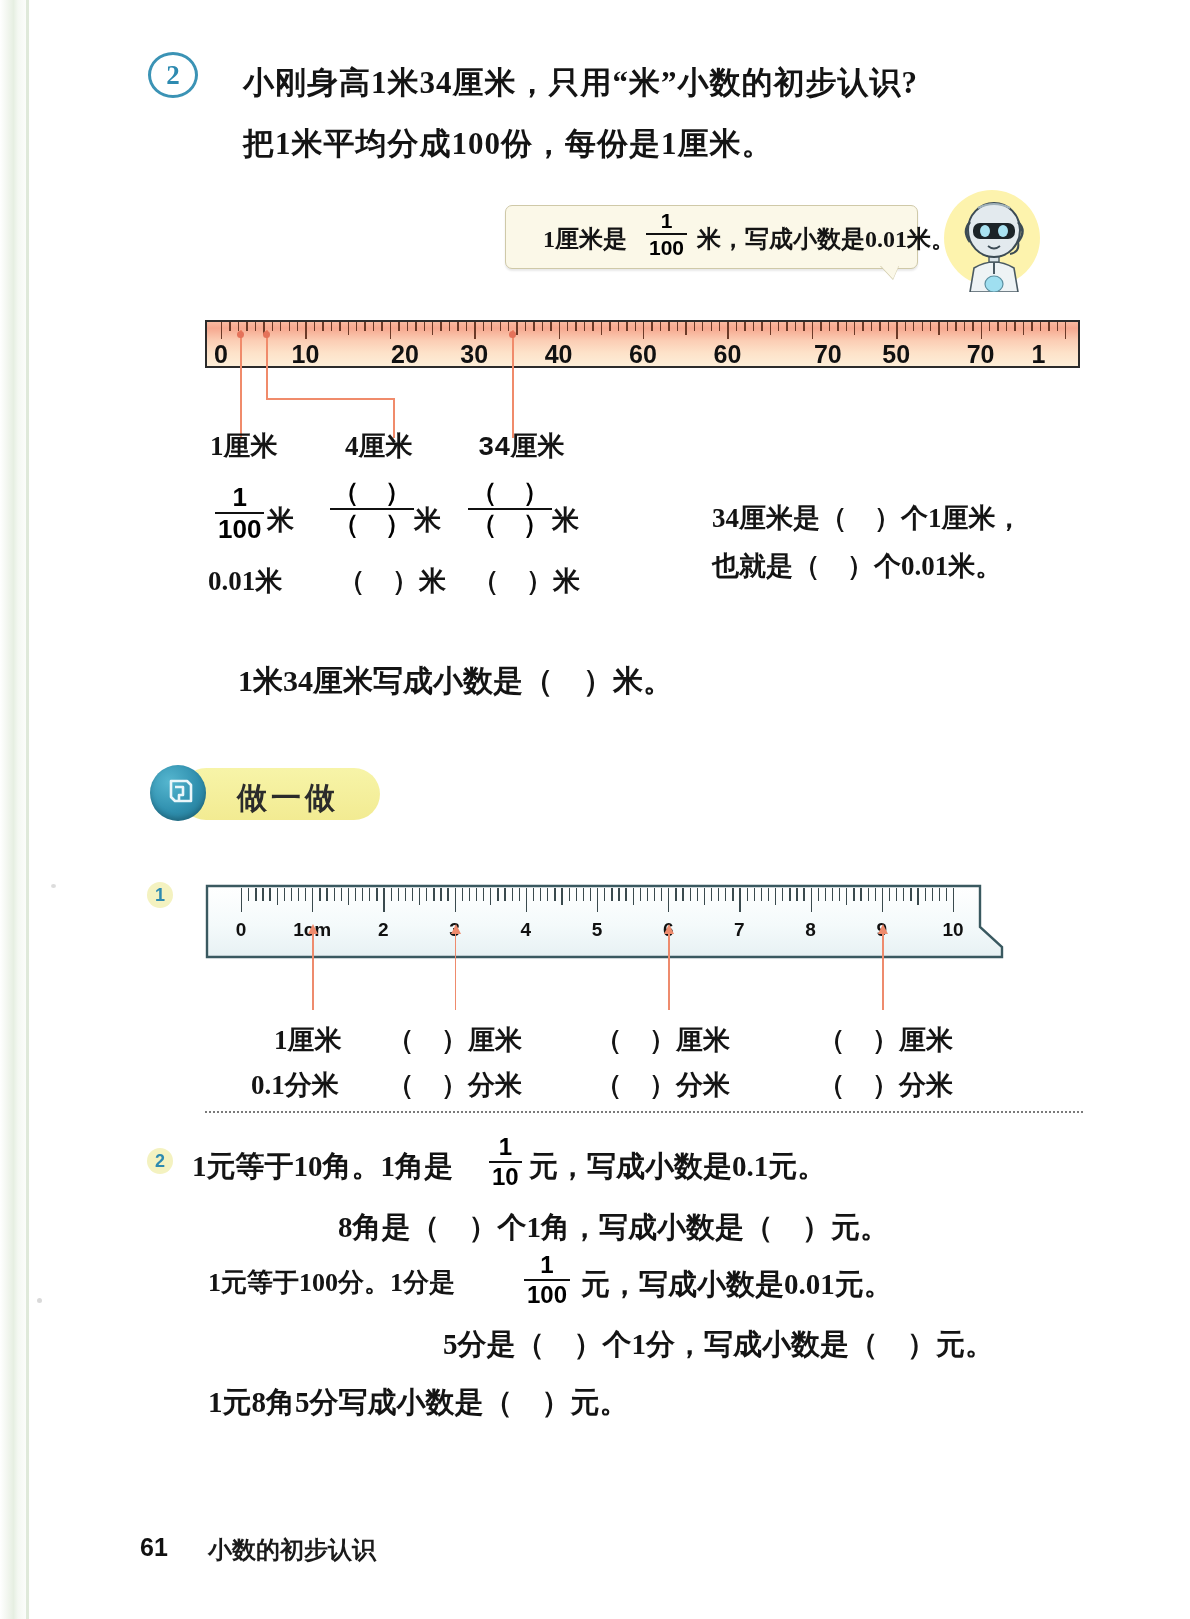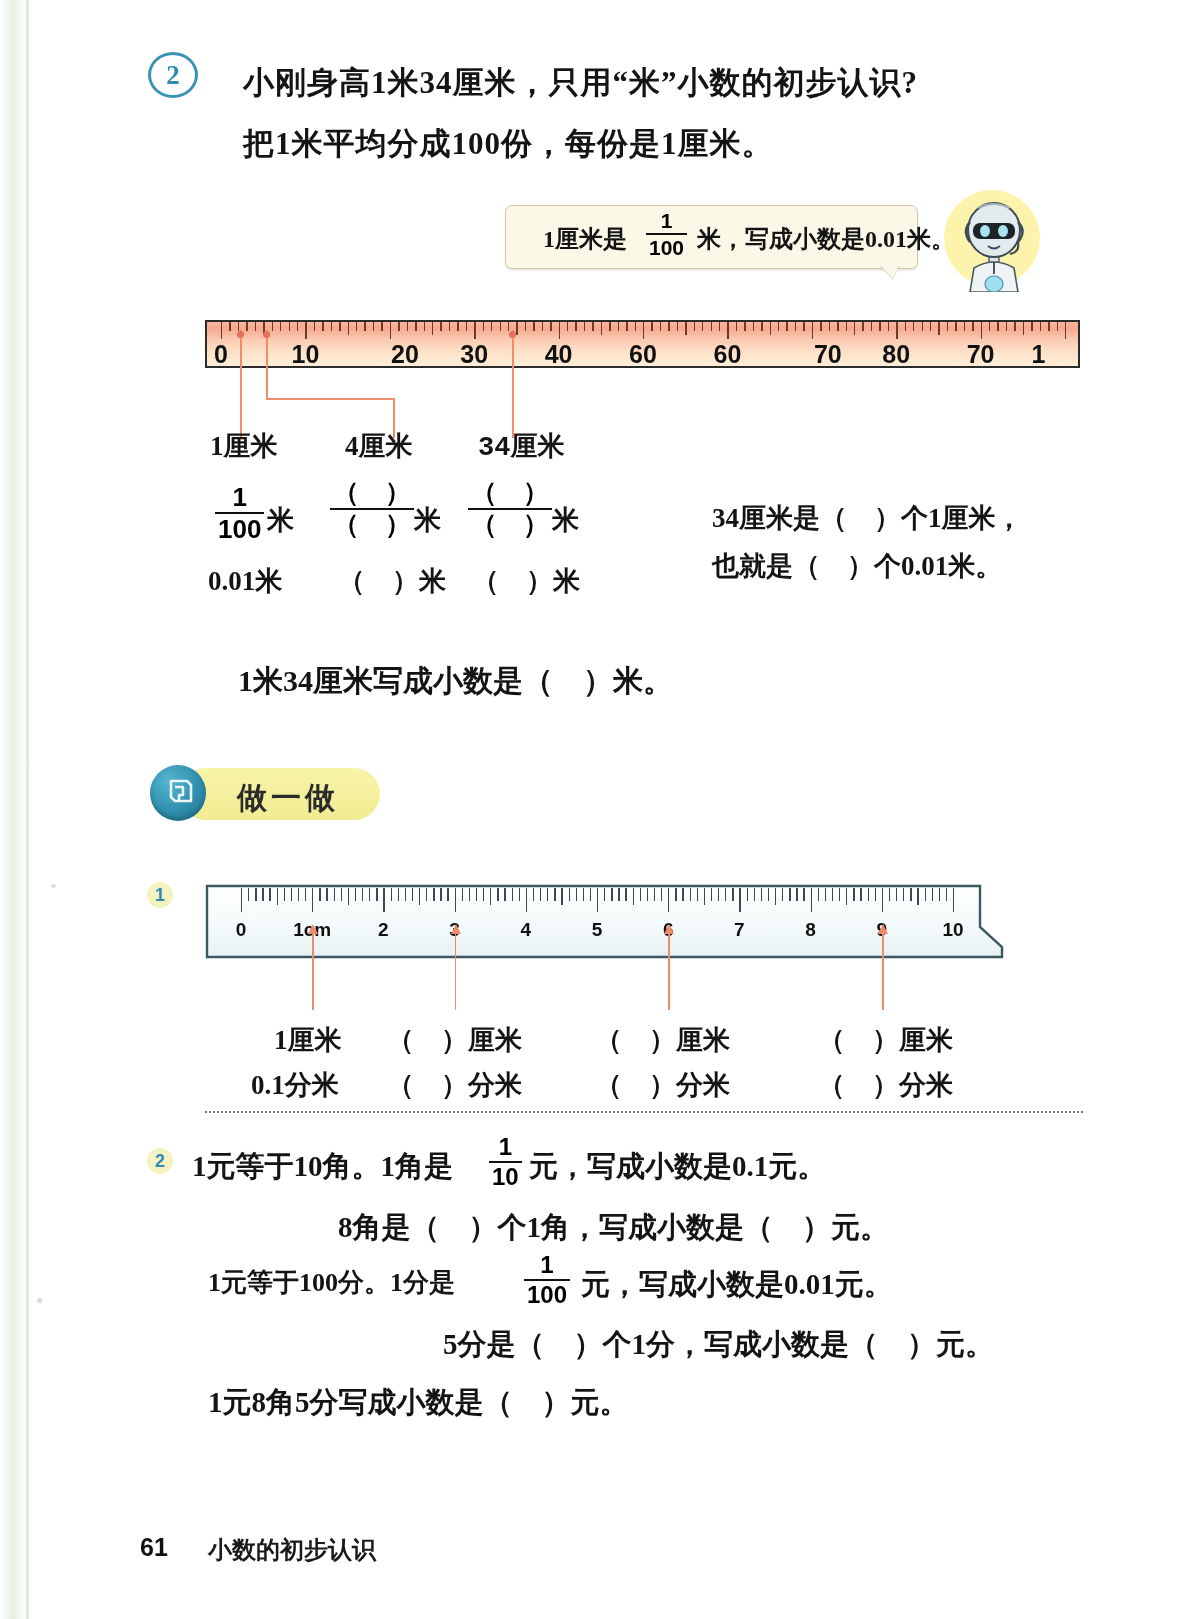--- a/index.html
+++ b/index.html
@@ -233,21 +233,21 @@
     </div>
   <div id="mlabels">
       <div class="mlabel" style="left: 14px; top: 18px;">0</div>
       <div class="mlabel" style="left: 98.4px; top: 18px;">10</div>
       <div class="mlabel" style="left: 174px; top: 18px; margin-left: 24px;">20</div>
       <div class="mlabel" style="left: 267.2px; top: 18px;">30</div>
       <div class="mlabel" style="left: 351.6px; top: 18px;">40</div>
       <div class="mlabel" style="left: 436px; top: 18px;">60</div>
       <div class="mlabel" style="left: 520.4px; top: 18px;">60</div>
       <div class="mlabel" style="left: 604.8px; top: 18px; margin-left: 16px;">70</div>
-      <div class="mlabel" style="left: 689.2px; top: 18px;">80</div>
+      <div class="mlabel" style="left: 689.2px; top: 18px;">50</div>
       <div class="mlabel" style="left: 773.6px; top: 18px;">70</div>
       <div class="mlabel" style="left: 840px; top: 18px;">1 m</div>
     </div>
 </div>
 
 <div class="ldr" style="left:240px;top:330px;width:2px;height:108px;"></div>
 <div class="ldr" style="left:266px;top:330px;width:2px;height:70px;"></div>
 <div class="ldr" style="left:266px;top:398px;width:129px;height:2px;"></div>
 <div class="ldr" style="left:393px;top:398px;width:2px;height:40px;"></div>
 <div class="ldr" style="left:512px;top:330px;width:2px;height:108px;"></div>

